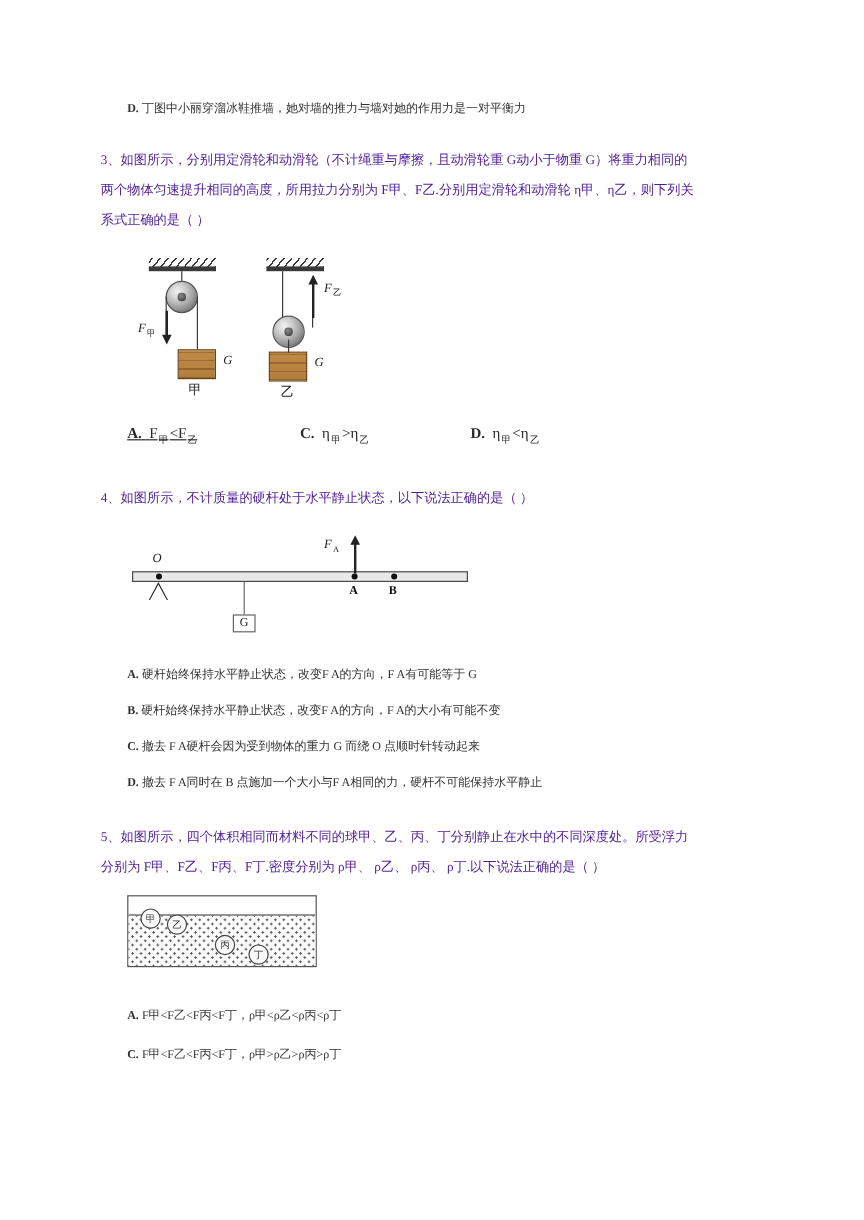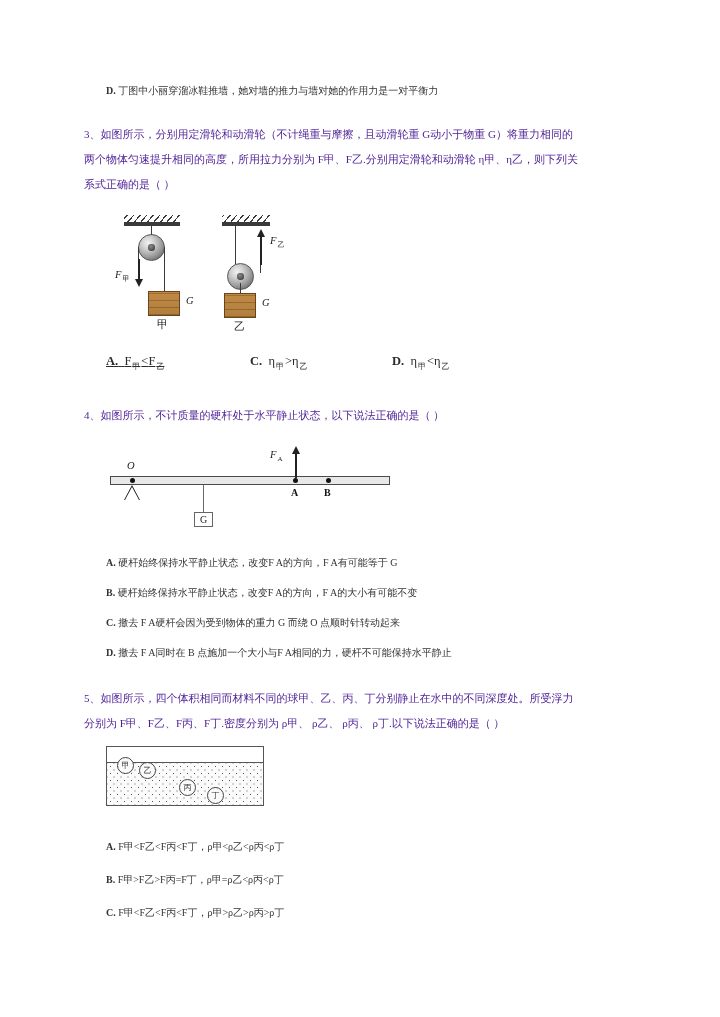--- a/index.html
+++ b/index.html
@@ -389,23 +389,19 @@
     </div>
 
     <div class="gap-m"></div>
 
     <div>
       <div class="opt-line opt-indent" style="line-height:33px;">
         <span class="bf">A.</span>
         <span>F甲&lt;F乙&lt;F丙&lt;F丁，ρ甲&lt;ρ乙&lt;ρ丙&lt;ρ丁</span>
       </div>
       <div class="opt-line opt-indent" style="line-height:33px;">
-        <span class="bf">B.</span>
-        <span>F甲&gt;F乙&gt;F丙=F丁，ρ甲=ρ乙&lt;ρ丙&lt;ρ丁</span>
-      </div>
-      <div class="opt-line opt-indent" style="line-height:33px;">
         <span class="bf">C.</span>
         <span>F甲&lt;F乙&lt;F丙&lt;F丁，ρ甲&gt;ρ乙&gt;ρ丙&gt;ρ丁</span>
       </div>
     </div>
 
   </div>
 </div>
 
 </body></html>

